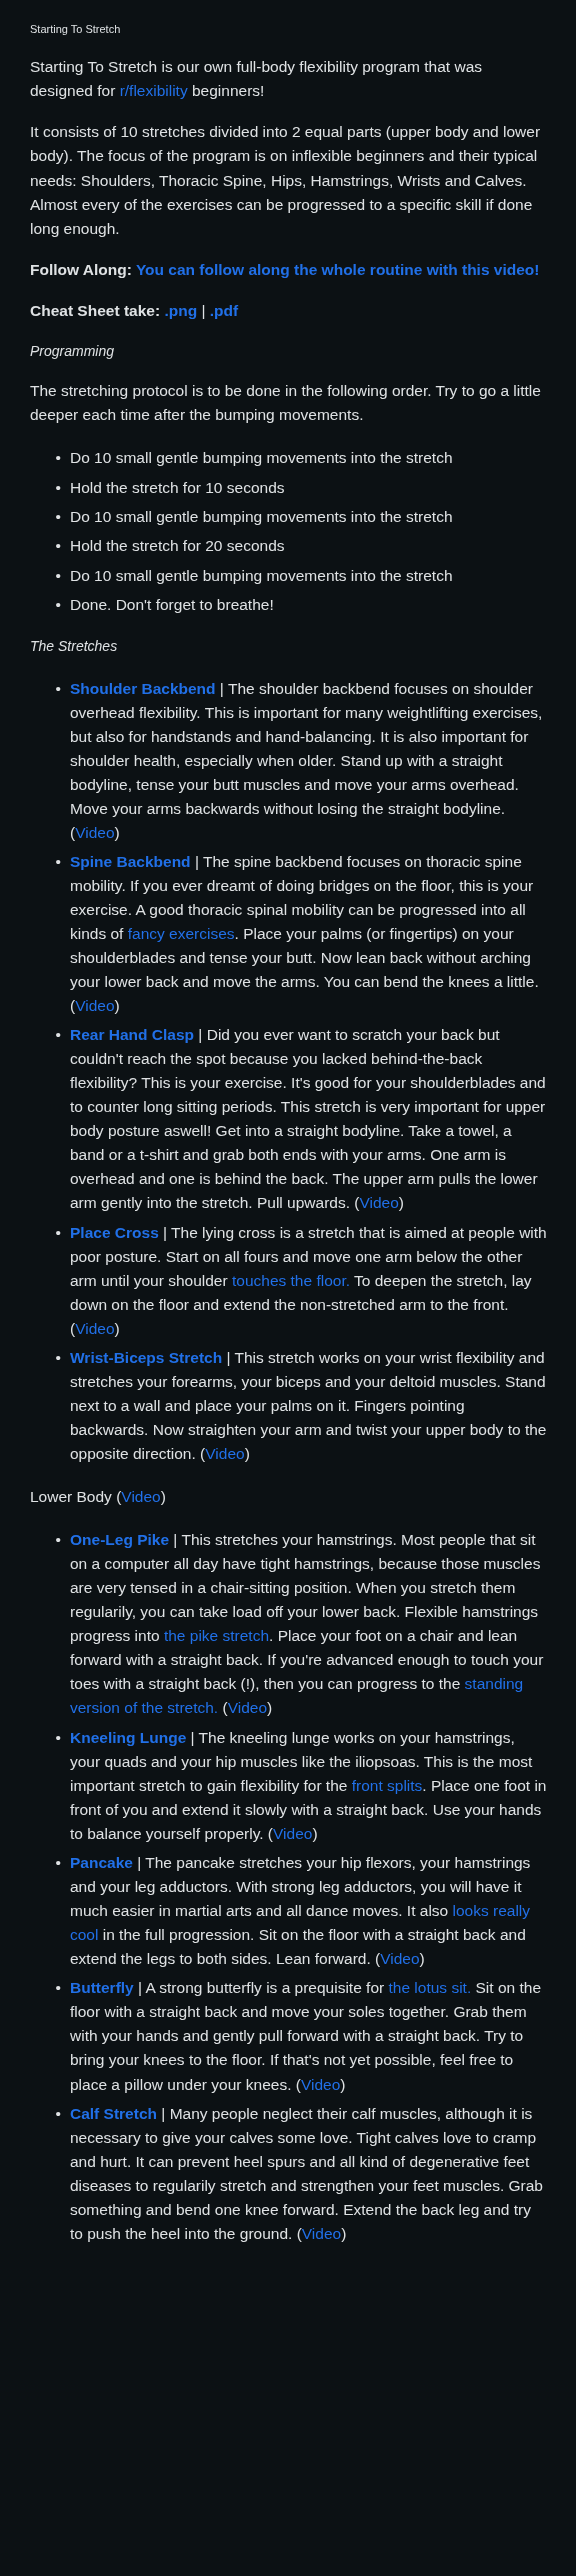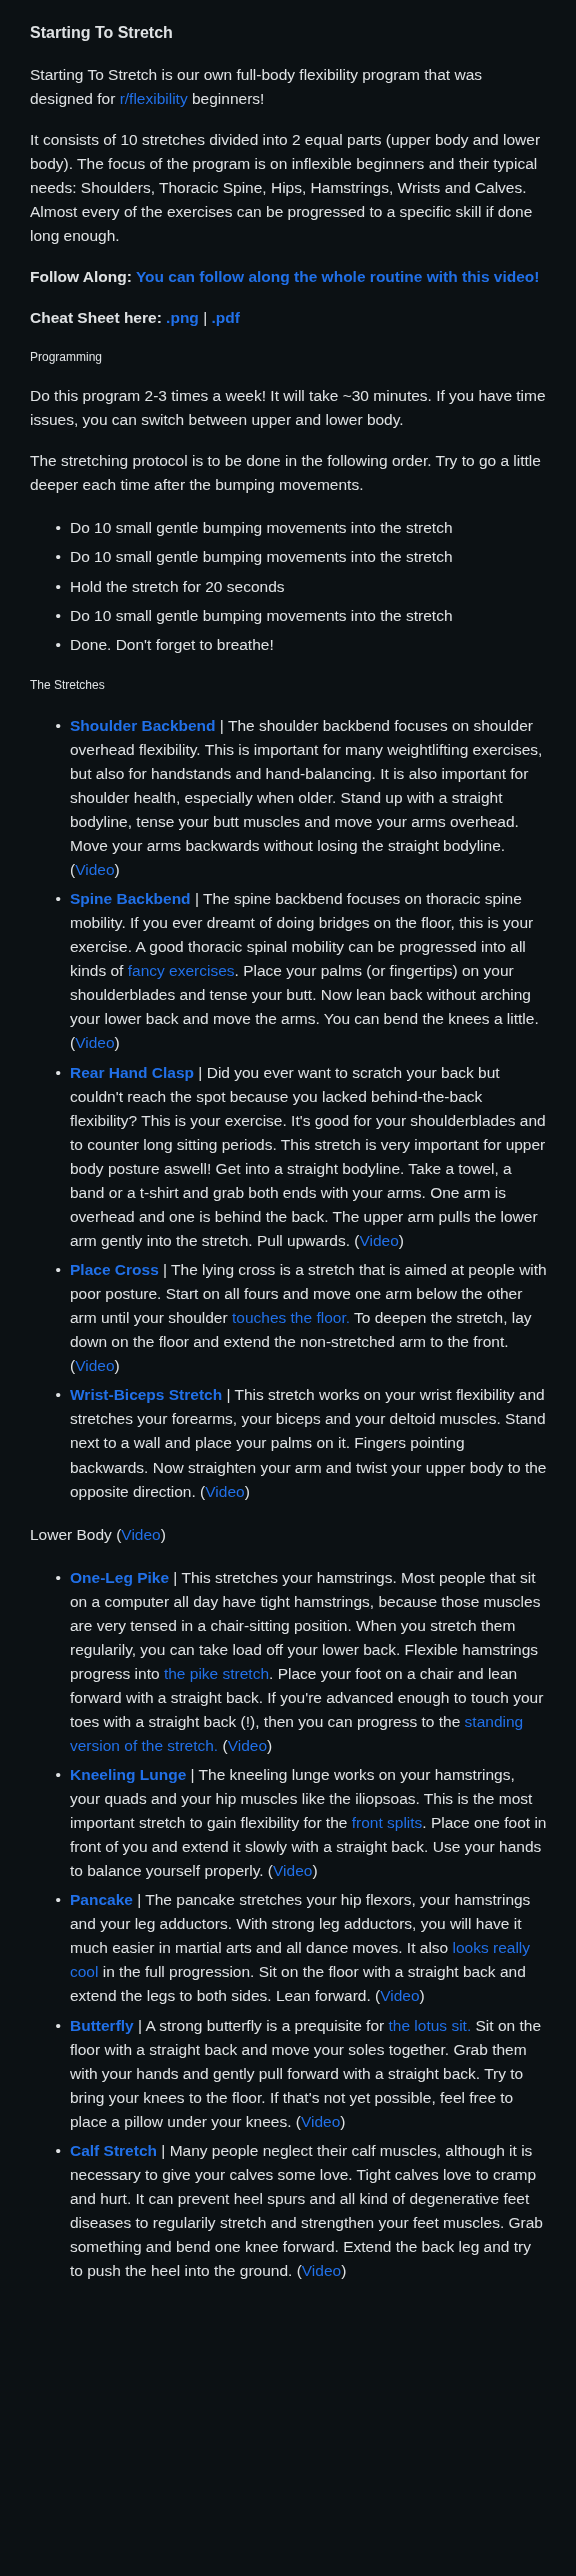--- a/index.html
+++ b/index.html
@@ -16,28 +16,29 @@
     font-family:"Liberation Sans","DejaVu Sans",sans-serif;
     font-size:15.5px;
     line-height:1.55;
     -webkit-font-smoothing:antialiased;
   }
   .page{
     width:577px;
     padding:21.4px 30px 23.5px 30px;
   }
   h1.title{
-    font-size:16px;
-    font-weight:700;
+    font-size:11px;
+    font-weight:400;
     margin:0 0 17px 0;
   }
   h2.h{
-    font-size:12px;
+    font-size:14px;
     font-weight:400;
     margin:18px 0 17px 0;
+    font-style:italic;
   }
   p.para{
     margin:17px 0;
   }
   ul.blist{
     list-style:none;
     margin:19px 0;
     padding-left:40px;
   }
   ul.blist li{
@@ -60,26 +61,26 @@
 </style>
 </head>
 <body>
 
 <main class="page">
   <h1 class="title">Starting To Stretch</h1>
   <div>
       <p class="para"><span>Starting To Stretch is our own full-body flexibility program that was designed for </span><a href="#">r/flexibility</a><span> beginners!</span></p>
       <p class="para"><span>It consists of 10 stretches divided into 2 equal parts (upper body and lower body). The focus of the program is on inflexible beginners and their typical needs: Shoulders, Thoracic Spine, Hips, Hamstrings, Wrists and Calves. Almost every of the exercises can be progressed to a specific skill if done long enough.</span></p>
       <p class="para"><span class="b">Follow Along: </span><a href="#" class="b">You can follow along the whole routine with this video!</a></p>
-      <p class="para"><span class="b">Cheat Sheet here: </span><a href="#" class="b">.png</a><span> | </span><a href="#" class="b">.pdf</a></p>
+      <p class="para"><span class="b">Cheat Sheet take: </span><a href="#" class="b">.png</a><span> | </span><a href="#" class="b">.pdf</a></p>
       <h2 class="h"><span>Programming</span></h2>
-      <p class="para"><span>Do this program 2-3 times a week! It will take ~30 minutes. If you have time issues, you can switch between upper and lower body.</span></p>
       <p class="para"><span>The stretching protocol is to be done in the following order. Try to go a little deeper each time after the bumping movements.</span></p>
       <ul class="blist">
         <li><span>Do 10 small gentle bumping movements into the stretch</span></li>
+        <li><span>Hold the stretch for 10 seconds</span></li>
         <li><span>Do 10 small gentle bumping movements into the stretch</span></li>
         <li><span>Hold the stretch for 20 seconds</span></li>
         <li><span>Do 10 small gentle bumping movements into the stretch</span></li>
         <li><span>Done. Don't forget to breathe!</span></li>
       </ul>
       <h2 class="h"><span>The Stretches</span></h2>
       <ul class="blist">
         <li><a href="#" class="b">Shoulder Backbend</a><span> | The shoulder backbend focuses on shoulder overhead flexibility. This is important for many weightlifting exercises, but also for handstands and hand-balancing. It is also important for shoulder health, especially when older. Stand up with a straight bodyline, tense your butt muscles and move your arms overhead. Move your arms backwards without losing the straight bodyline. (</span><a href="#">Video</a><span>)</span></li>
         <li><a href="#" class="b">Spine Backbend</a><span> | The spine backbend focuses on thoracic spine mobility. If you ever dreamt of doing bridges on the floor, this is your exercise. A good thoracic spinal mobility can be progressed into all kinds of </span><a href="#">fancy exercises</a><span>. Place your palms (or fingertips) on your shoulderblades and tense your butt. Now lean back without arching your lower back and move the arms. You can bend the knees a little. (</span><a href="#">Video</a><span>)</span></li>
         <li><a href="#" class="b">Rear Hand Clasp</a><span> | Did you ever want to scratch your back but couldn't reach the spot because you lacked behind-the-back flexibility? This is your exercise. It's good for your shoulderblades and to counter long sitting periods. This stretch is very important for upper body posture aswell! Get into a straight bodyline. Take a towel, a band or a t-shirt and grab both ends with your arms. One arm is overhead and one is behind the back. The upper arm pulls the lower arm gently into the stretch. Pull upwards. (</span><a href="#">Video</a><span>)</span></li>

